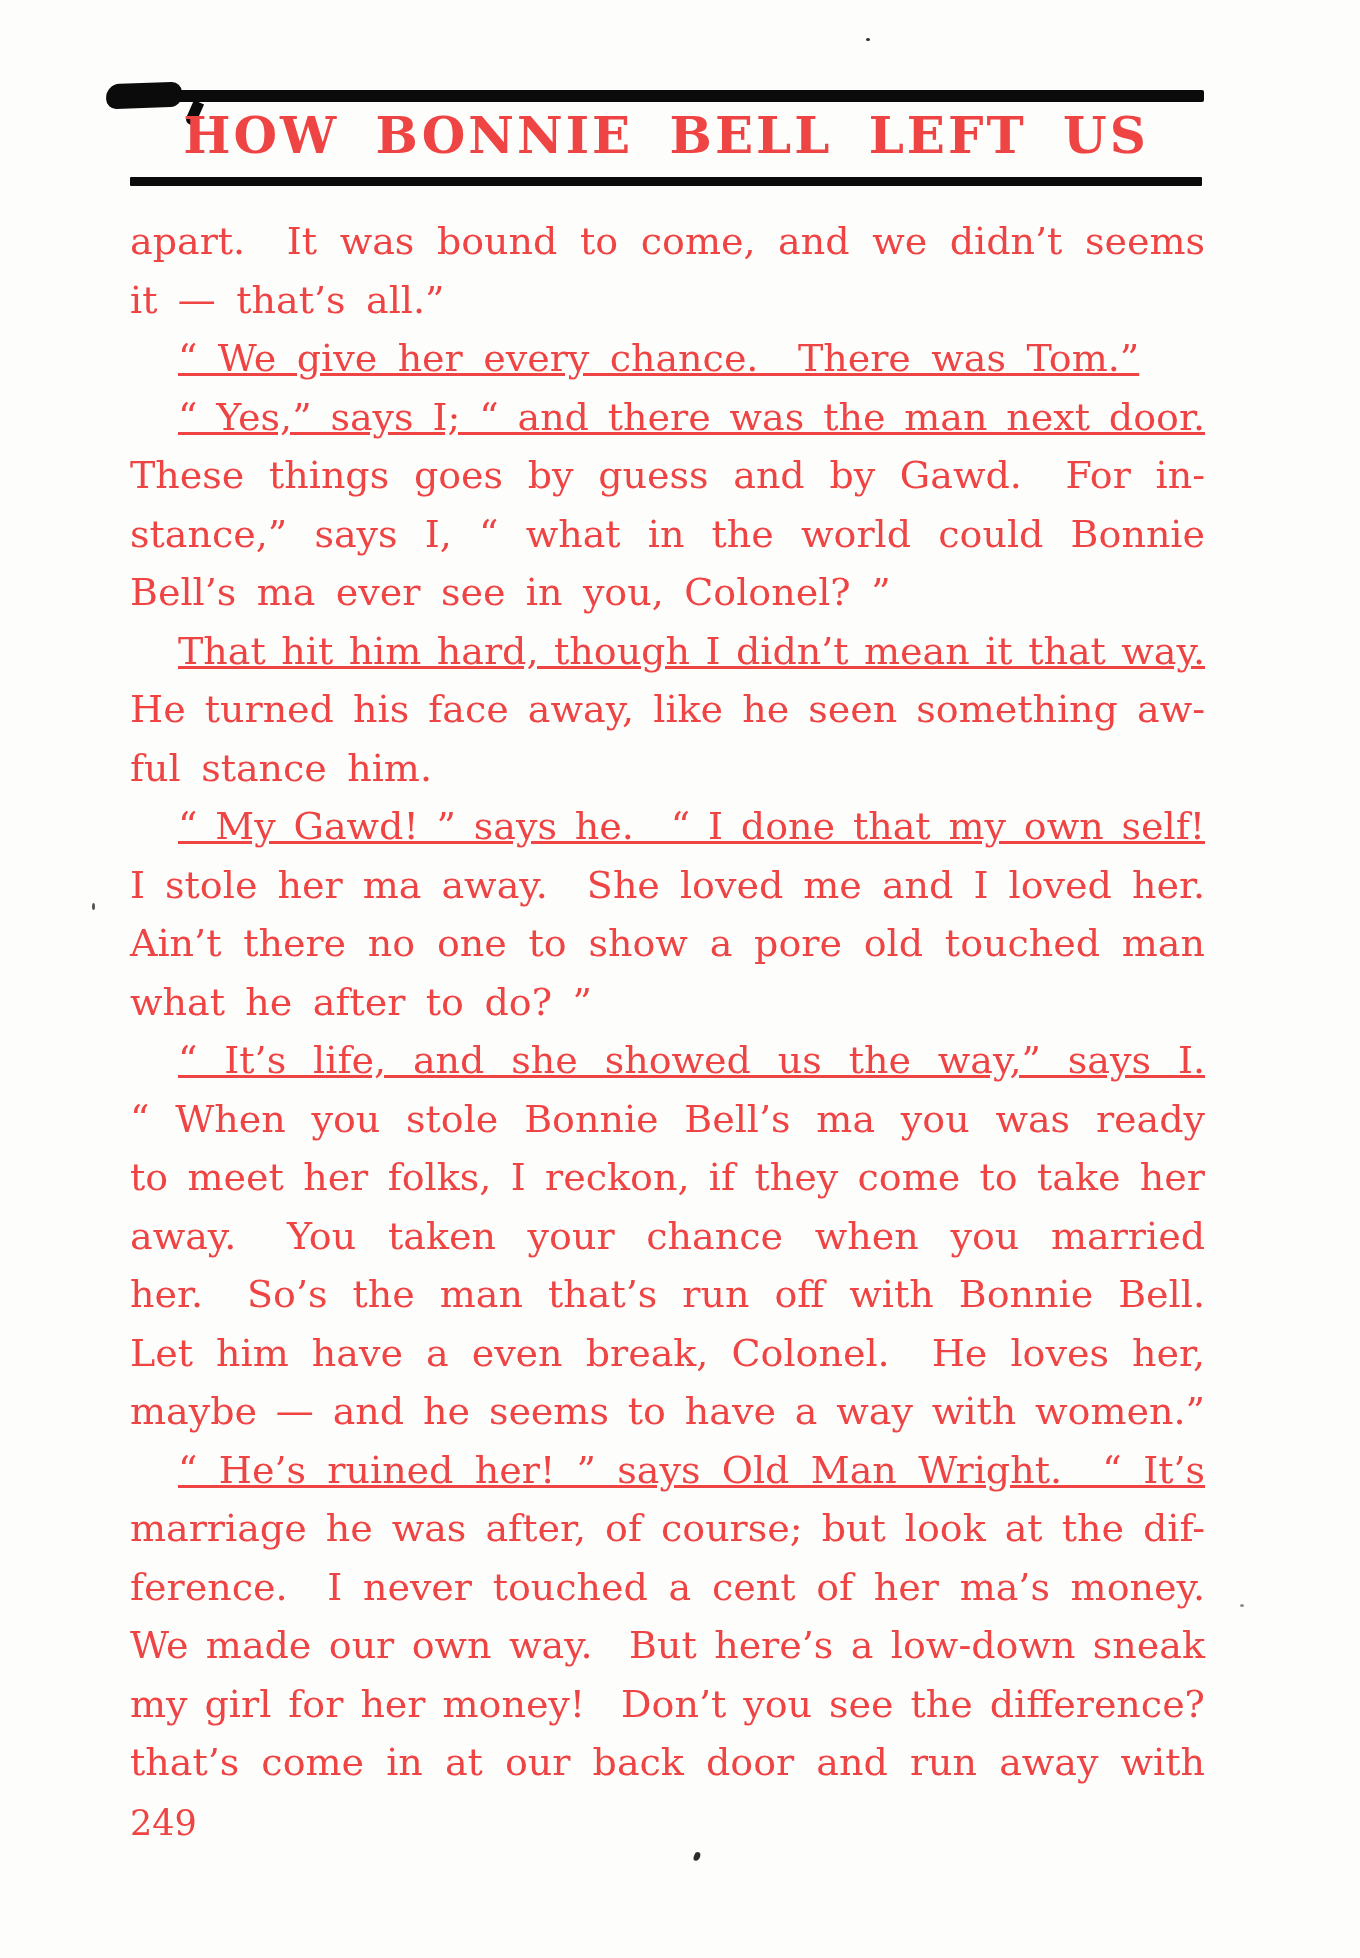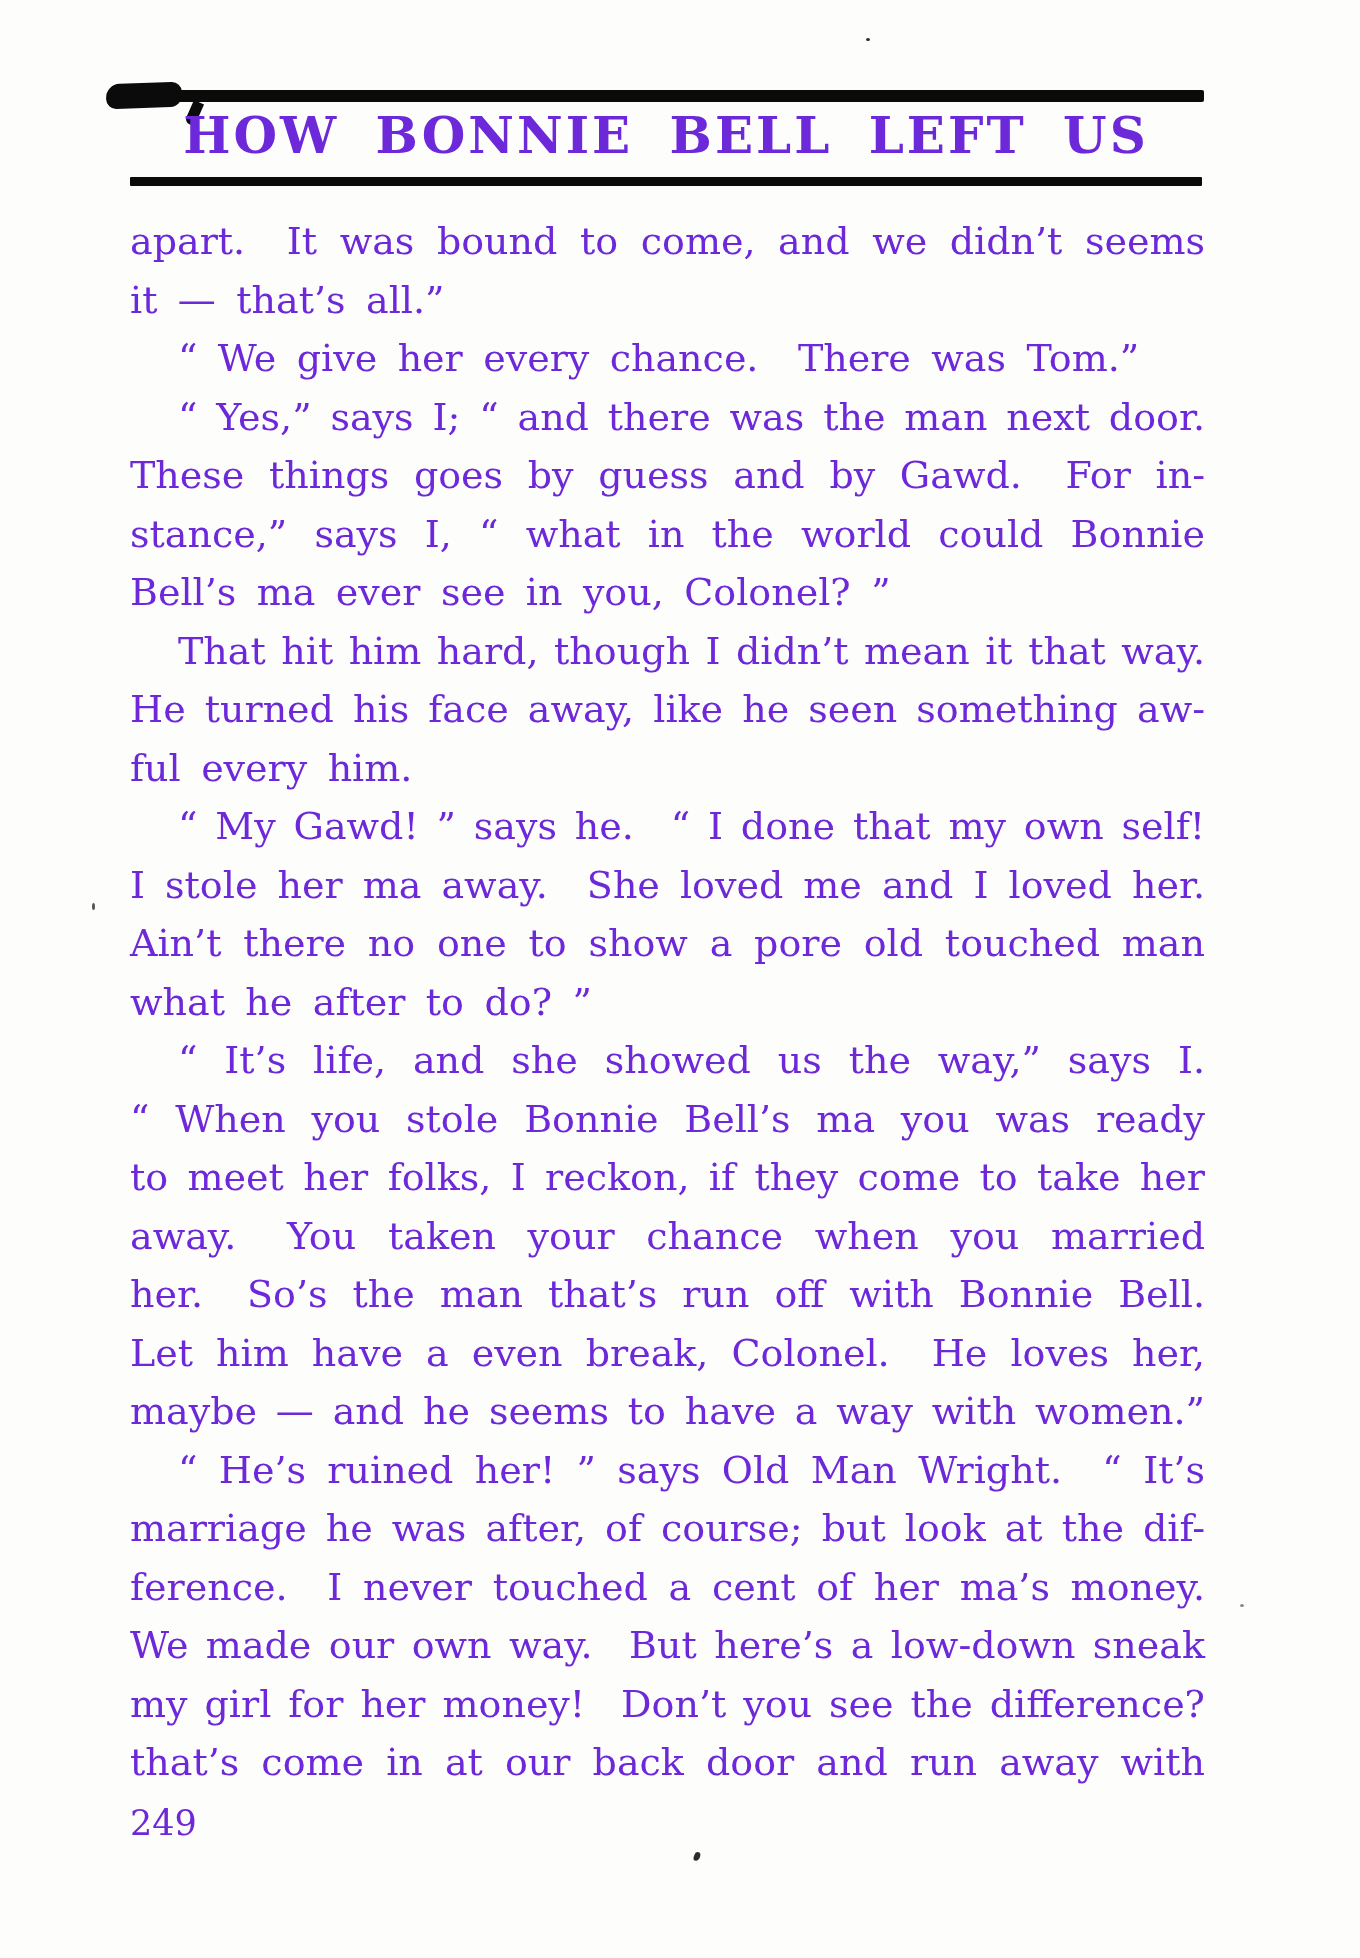--- a/index.html
+++ b/index.html
@@ -1,20 +1,20 @@
 <!DOCTYPE html>
 <html><head>
 <meta charset="utf-8">
 <style>
   html,body{margin:0;padding:0;background:#e8e8e4;}
   .page{
     position:relative;
     width:1360px;height:1958px;
     background:#fdfdfb;
-    color:#6d28d9;
+    color:#ef4444;
     font-family:"DejaVu Serif", serif;
     overflow:hidden;
   }
   .rule{position:absolute;background:#0b0b0b;}
   .rule-top{left:118px;top:90px;width:1086px;height:12px;border-radius:2px;}
   .blot{position:absolute;left:-12px;top:-7px;width:76px;height:25px;background:#0b0b0b;
         border-radius:14px 10px 12px 10px;transform:rotate(-2deg);}
   .blot::after{content:"";position:absolute;left:82px;top:20px;width:11px;height:24px;
         background:#0b0b0b;border-radius:0 0 9px 9px;transform:rotate(26deg);}
   .title{
@@ -23,21 +23,21 @@
     letter-spacing:3px;word-spacing:16px;white-space:nowrap;
   }
   .rule-bottom{left:130px;top:177px;width:1072px;height:9px;border-radius:1px;}
   .body{
     position:absolute;left:130px;top:212px;width:1075px;
     font-size:38px;line-height:58.5px;
   }
   .para{margin:0;}
   .ln{text-align:justify;text-align-last:justify;text-justify:inter-word;word-spacing:1px;}
   .ln.last{text-align:right;text-align-last:left;word-spacing:0.22em;}
-  .ln.ind{text-indent:48px;}
+  .ln.ind{text-indent:48px;text-decoration:underline;}
   .pageno{
     position:absolute;left:130px;top:1803px;width:1075px;
     font-size:35px;line-height:40px;
   }
   .speck{position:absolute;background:#2e2c28;border-radius:50%;}
   .speck-1{left:866px;top:38px;width:4px;height:3px;}
   .speck-2{left:92px;top:903px;width:3px;height:7px;opacity:.8;}
   .speck-3{left:694px;top:1852px;width:6px;height:9px;border-radius:50% 50% 60% 40%;transform:rotate(18deg);}
   .speck-4{left:1240px;top:1604px;width:4px;height:3px;opacity:.55;}
 </style>
@@ -68,21 +68,21 @@
     <div class="para">
       <div class="ln ind">“ Yes,” says I; “ and there was the man next door.</div>
       <div class="ln">These things goes by guess and by Gawd.  For in-</div>
       <div class="ln">stance,” says I, “ what in the world could Bonnie</div>
       <div class="ln last">Bell’s ma ever see in you, Colonel? ”</div>
     </div>
 
     <div class="para">
       <div class="ln ind">That hit him hard, though I didn’t mean it that way.</div>
       <div class="ln">He turned his face away, like he seen something aw-</div>
-      <div class="ln last">ful every him.</div>
+      <div class="ln last">ful stance him.</div>
     </div>
 
     <div class="para">
       <div class="ln ind">“ My Gawd! ” says he.  “ I done that my own self!</div>
       <div class="ln">I stole her ma away.  She loved me and I loved her.</div>
       <div class="ln">Ain’t there no one to show a pore old touched man</div>
       <div class="ln last">what he after to do? ”</div>
     </div>
 
     <div class="para">

